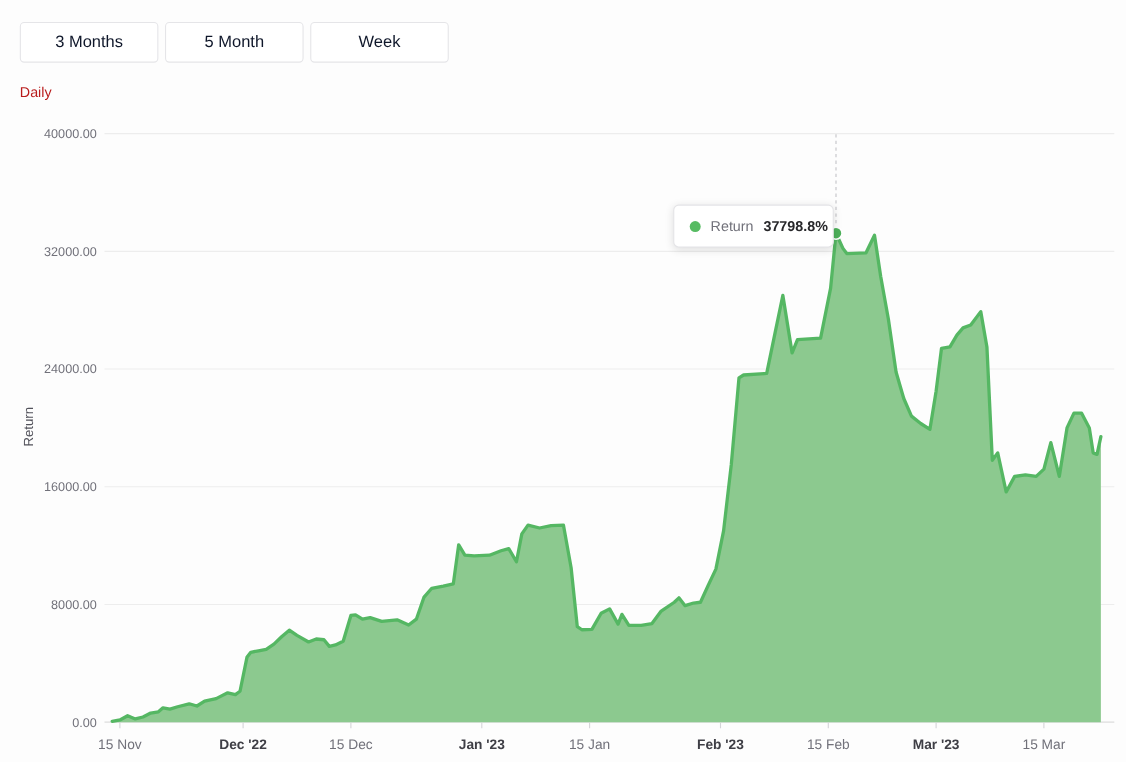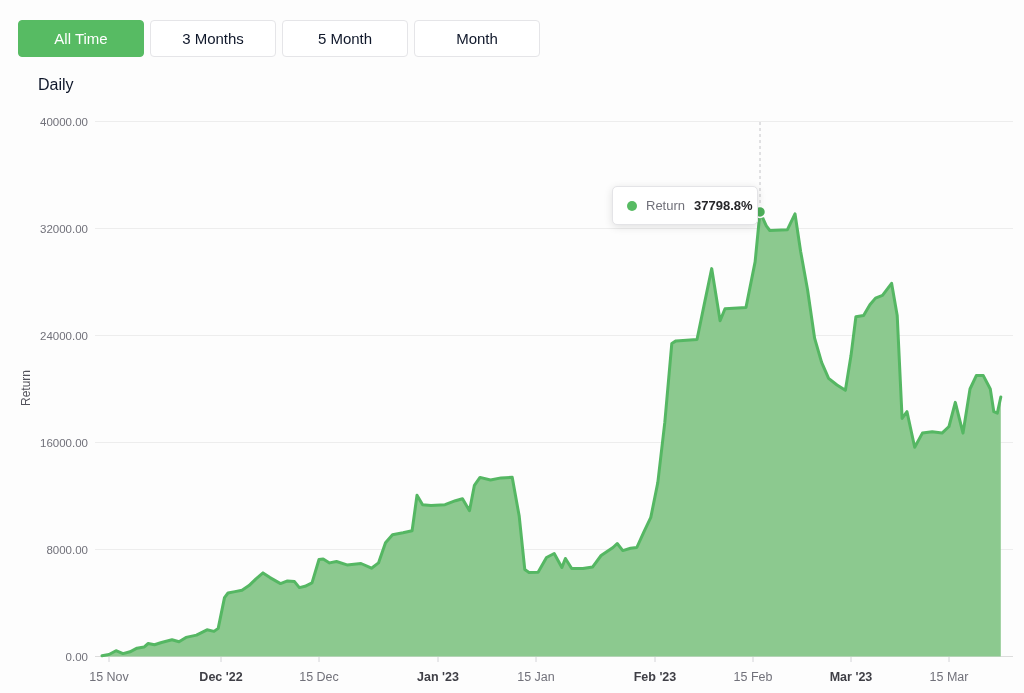--- a/index.html
+++ b/index.html
@@ -8,45 +8,44 @@
     background:#fdfdfd;font-family:"Liberation Sans",sans-serif;
   }
   .tabs{position:absolute;top:20px;left:18px;display:flex;gap:6px;}
   .tab{
     width:126px;height:37px;box-sizing:border-box;border:1px solid #e5e5e8;
     border-radius:4px;background:#fff;color:#0f172a;font-size:15px;
     display:flex;align-items:center;justify-content:center;cursor:pointer;
     font-family:"Liberation Sans",sans-serif;
   }
   .tab.active{background:#57bb63;border-color:#57bb63;color:#fff;}
-  .granularity{position:absolute;top:76px;left:18px;font-size:16px;color:#0f172a;margin-left:20px;}
+  .granularity{position:absolute;top:76px;left:18px;font-size:13px;color:#b91c1c;}
   #chart-svg{position:absolute;left:0;top:0;width:1024px;height:693px;}
   #chart-svg text{font-family:"Liberation Sans",sans-serif;}
   .tooltip{
     position:absolute;left:612px;top:186px;width:144px;background:#fff;
     border:1px solid #e4e4e7;border-radius:5px;box-shadow:0 2px 8px rgba(0,0,0,.12);
     font-size:13px;z-index:5;
   }
   .tooltip-header{
     background:#f4f4f5;color:#52525b;padding:8px 10px;
     border-bottom:1px solid #e7e7ea;border-radius:5px 5px 0 0;white-space:nowrap;
   }
   .tooltip-body{display:flex;align-items:center;gap:9px;padding:11px 10px 11px 14px;}
   .tooltip-dot{width:10px;height:10px;border-radius:50%;background:#57bb63;flex:0 0 auto;}
   .tooltip-label{color:#71717a;}
   .tooltip-value{color:#27272a;font-weight:bold;}
 </style>
 </head>
 <body>
 
 <div class="tabs">
-  <button class="tab active">All Time</button>
   <button class="tab">3 Months</button>
   <button class="tab">5 Month</button>
-  <button class="tab">Month</button>
+  <button class="tab">Week</button>
 </div>
 
 <div class="granularity">Daily</div>
 
 <svg id="chart-svg" viewBox="0 0 1024 693" xmlns="http://www.w3.org/2000/svg">
     <line x1="95" y1="121.5" x2="1013" y2="121.5" stroke="#ededed" stroke-width="1"></line>
     <text x="88" y="125.5" text-anchor="end" font-size="11.5" fill="#71717a">40000.00</text>
     <line x1="95" y1="228.5" x2="1013" y2="228.5" stroke="#ededed" stroke-width="1"></line>
     <text x="88" y="232.5" text-anchor="end" font-size="11.5" fill="#71717a">32000.00</text>
     <line x1="95" y1="335.5" x2="1013" y2="335.5" stroke="#ededed" stroke-width="1"></line>

